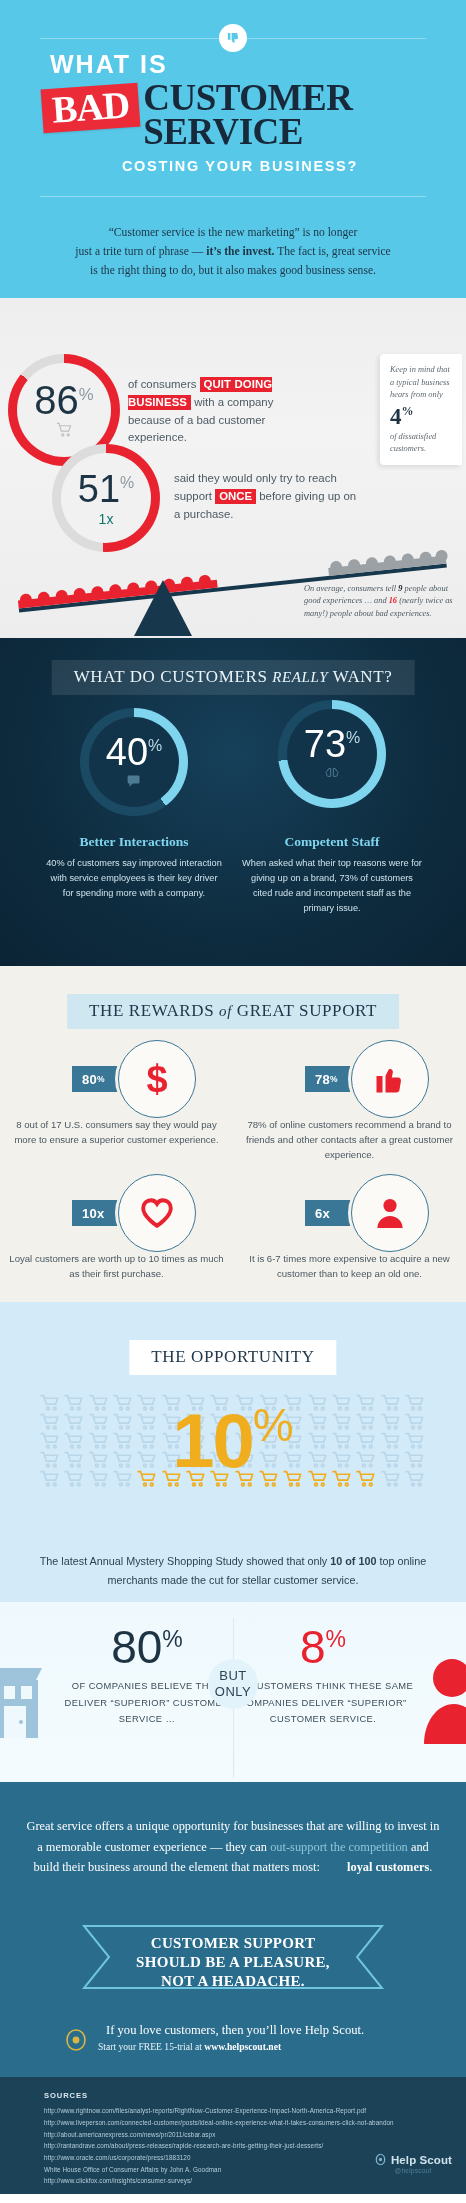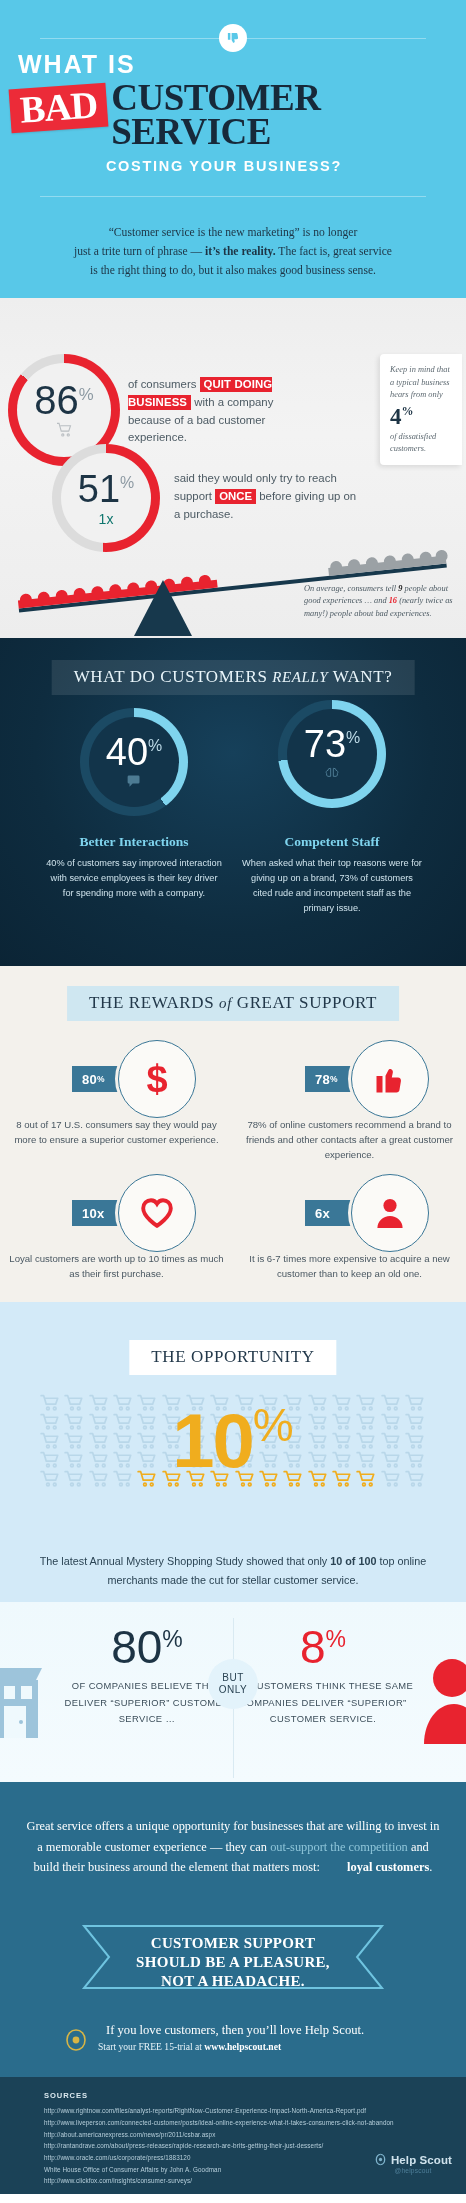--- a/index.html
+++ b/index.html
@@ -15,21 +15,21 @@
   .hero { background:#58c8e8; height:210px; padding-top:14px; }
   .hero .rule { position:absolute; left:40px; right:40px; height:1px; background:rgba(255,255,255,.35); }
   .hero .rule.top { top:38px; }
   .hero .rule.bot { top:196px; }
   .thumb-badge {
     position:absolute; left:50%; top:24px; transform:translateX(-50%);
     width:28px; height:28px; border-radius:50%; background:#fff;
     display:flex; align-items:center; justify-content:center; z-index:3;
   }
   .thumb-badge svg { width:15px; height:15px; display:block; }
-  .hero-inner { position:relative; padding:38px 22px 0 4px; }
+  .hero-inner { position:relative; padding:38px 22px 0 36px; }
   .what-is {
     color:#ffffff; font-weight:bold; font-size:25px; letter-spacing:2px;
     font-family:"Liberation Sans", sans-serif; line-height:1;
     margin-left:14px; margin-bottom:2px;
   }
   .title-row { position:relative; display:flex; align-items:flex-start; }
   .bad-wrap {
     background:#ec2b38; transform:rotate(-4deg);
     padding:4px 10px 5px 10px; margin-top:7px; margin-left:6px;
     box-shadow:0 1px 2px rgba(0,0,0,.12);
@@ -107,21 +107,21 @@
 
   
   .want { background:radial-gradient(ellipse at 50% 35%, #16405a 0%, #0e2c3f 60%, #0b2435 100%); height:328px; }
   .want .banner { top:22px; }
   .ring-lbl { position:absolute; text-align:center; width:180px; }
   .ring-title { font-family:"Liberation Serif", serif; font-weight:bold; font-size:13.5px; color:#7fd4ee; margin-bottom:6px; }
   .ring-body { font-size:9.2px; line-height:1.62; color:#cfe3ec; }
 
   
   .rewards { background:#f3f1ec; height:336px; }
-  .rewards .banner { top:20px; }
+  .rewards .banner { top:28px; }
   .rw { position:absolute; width:233px; }
   .rw .pill-row { position:relative; height:78px; }
   .pill {
     position:absolute; top:26px; height:26px; background:#3a7797;
     color:#fff; font-size:13px; font-weight:600; display:flex;
     align-items:center; padding-left:10px; letter-spacing:.3px;
   }
   .pill .sup { font-size:8.5px; vertical-align:super; }
   .circ {
     position:absolute; top:0; width:78px; height:78px; border-radius:50%;
@@ -156,21 +156,21 @@
   .divider { position:absolute; left:233px; top:16px; bottom:4px; width:1px; background:#d9eaf2; }
   .bo-col { position:absolute; top:22px; width:190px; text-align:center; }
   .bo-num { font-family:"Liberation Sans", sans-serif; font-weight:300; font-size:46px; line-height:1; color:#1d3445; }
   .bo-num sup { font-size:23px; vertical-align:super; font-weight:300; }
   .bo-num.red { color:#e8232f; }
   .bo-cap { margin-top:8px; font-size:9.4px; letter-spacing:.4px; line-height:1.72; color:#3c4e5a; }
   .bo-badge {
     position:absolute; left:50%; top:82px; transform:translate(-50%,-50%);
     width:50px; height:50px; border-radius:50%; background:#e3f3fb;
     display:flex; flex-direction:column; align-items:center; justify-content:center;
-    font-size:10px; line-height:1.25; color:#2b4454; letter-spacing:.5px; z-index:4;
+    font-size:13px; line-height:1.25; color:#2b4454; letter-spacing:.5px; z-index:4;
   }
   .storefront { position:absolute; left:-8px; top:48px; }
   .storefront svg { width:52px; height:92px; display:block; }
   .person-r { position:absolute; right:-14px; top:50px; }
   .person-r svg { width:58px; height:92px; display:block; }
 
   
   .closing { background:#2a6c8c; height:295px; }
   .close-para {
     position:absolute; left:24px; right:24px; top:34px; text-align:center;
@@ -225,21 +225,21 @@
         <span class="l2">SERVICE</span>
       </div>
     </div>
     <div class="costing">COSTING YOUR BUSINESS?</div>
   </div>
 </section>
 
 <section class="sec quote">
   <div>“Customer service is the new marketing” is no longer</div>
   <div>
-    <span>just a trite turn of phrase — </span><b>it’s the reality.</b><span> The fact is, great service</span>
+    <span>just a trite turn of phrase — </span><b>it’s the invest.</b><span> The fact is, great service</span>
   </div>
   <div>is the right thing to do, but it also makes good business sense.</div>
 </section>
 
 <section class="sec truecost">
 
   <div class="donut" style="left:8px; top:56px; width:112px; height:112px;
               background:conic-gradient(#e8232f 0 86%, #dcdcdc 86% 100%);">
     <div class="hole">
       <div class="dnum" style="font-size:40px;">

